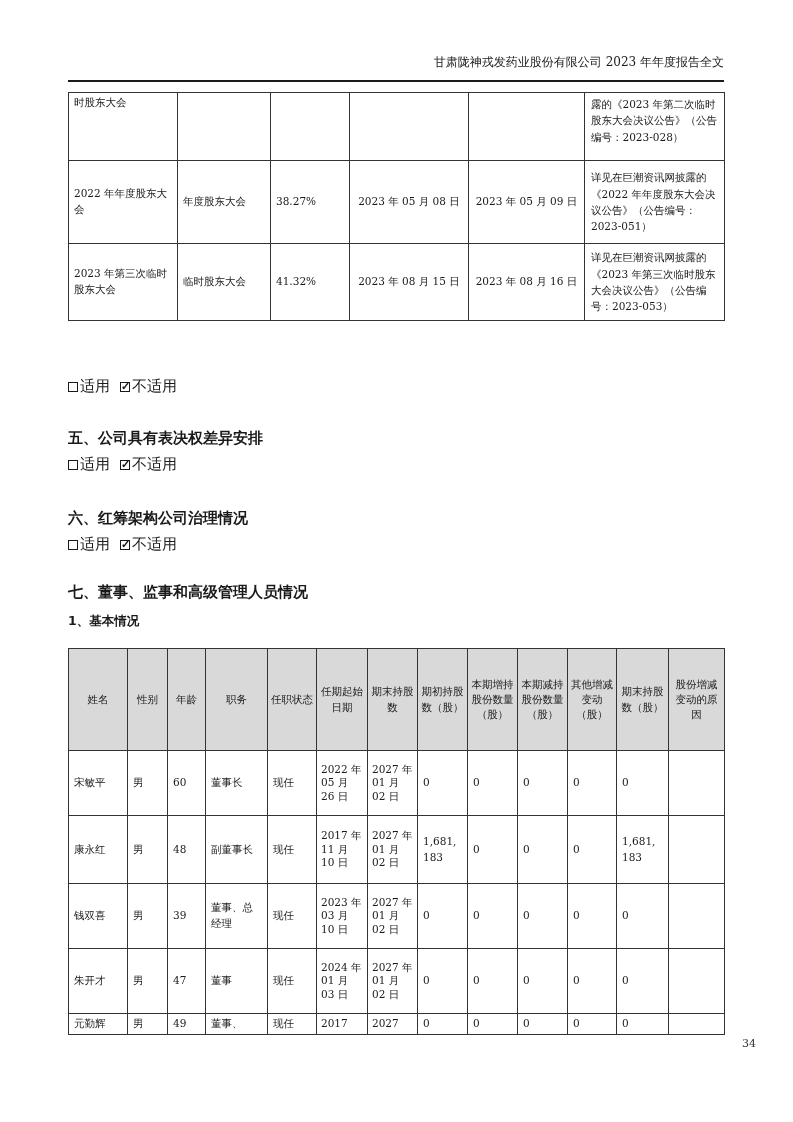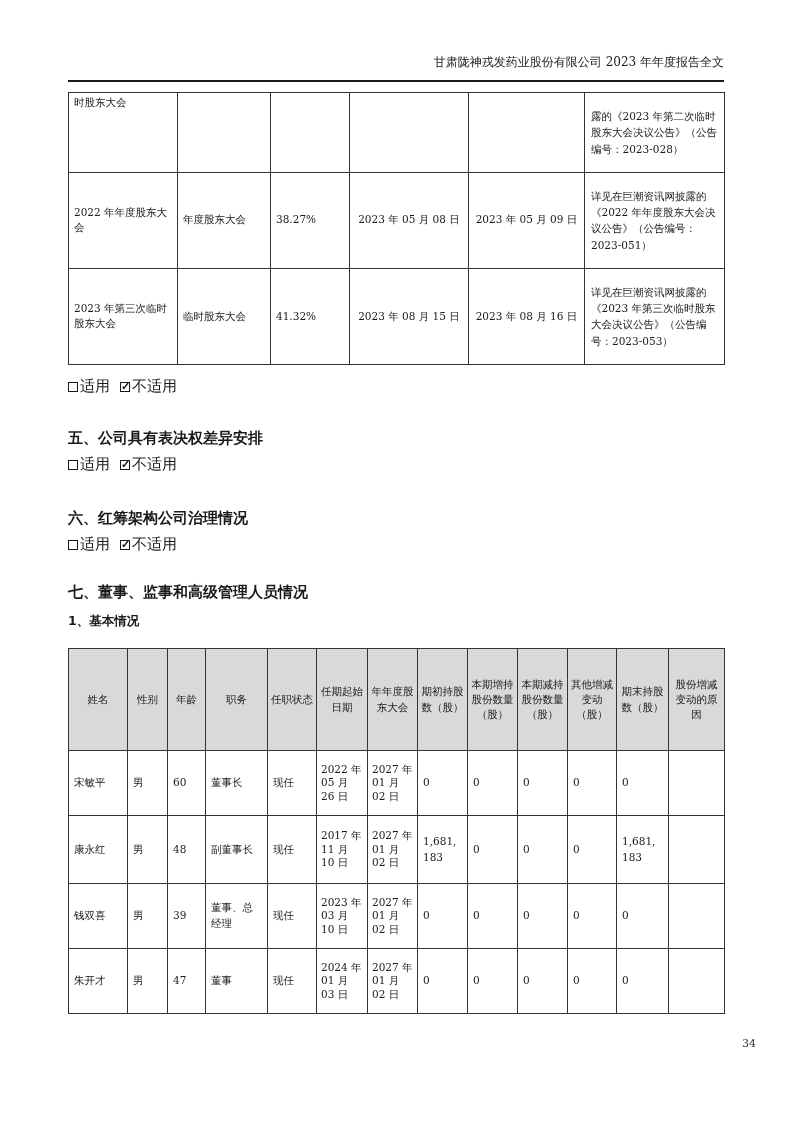--- a/index.html
+++ b/index.html
@@ -47,21 +47,21 @@
   
   .meetings {
     position: absolute;
     left: 68px;
     top: 92px;
     width: 656px;
   }
   .meetings tr.r0 { height: 68px; }
   .meetings tr.r1 { height: 83px; }
   .meetings tr.r2 { height: 77px; }
-  .meetings td.disc { line-height: 1.55; padding: 15px 6px; }
+  .meetings td.disc { line-height: 1.55; padding: 3px 6px; }
 
   
   .h-big {
     position: absolute;
     left: 68px;
     width: 656px;
     font-size: 15px;
     font-weight: bold;
     font-family: "DejaVu Sans", "Liberation Sans", sans-serif;
     margin-top: 12px;
@@ -219,21 +219,21 @@
       <col style="width:56px">
     </colgroup>
     <tbody>
       <tr class="hdr">
         <td>姓名</td>
         <td>性别</td>
         <td>年龄</td>
         <td>职务</td>
         <td>任职状态</td>
         <td>任期起始日期</td>
-        <td>年年度股东大会</td>
+        <td>期末持股数</td>
         <td>期初持股数（股）</td>
         <td>本期增持股份数量（股）</td>
         <td>本期减持股份数量（股）</td>
         <td>其他增减变动（股）</td>
         <td>期末持股数（股）</td>
         <td>股份增减变动的原因</td>
       </tr>
       <tr class="b0">
         <td class="al">宋敏平</td>
         <td class="al">男</td>
@@ -287,18 +287,33 @@
         <td class="al">现任</td>
         <td class="al date">2024 年 01 月 03 日</td>
         <td class="al date">2027 年 01 月 02 日</td>
         <td class="ar num">0</td>
         <td class="ar num">0</td>
         <td class="ar num">0</td>
         <td class="ar num">0</td>
         <td class="ar num">0</td>
         <td class="al"></td>
       </tr>
+      <tr class="b4">
+        <td class="al">元勤辉</td>
+        <td class="al">男</td>
+        <td class="ar">49</td>
+        <td class="al">董事、</td>
+        <td class="al">现任</td>
+        <td class="al date">2017</td>
+        <td class="al date">2027</td>
+        <td class="ar num">0</td>
+        <td class="ar num">0</td>
+        <td class="ar num">0</td>
+        <td class="ar num">0</td>
+        <td class="ar num">0</td>
+        <td class="al"></td>
+      </tr>
     </tbody>
   </table>
 
   <div class="page-num">34</div>
 
 </div>
 
 </body></html>

